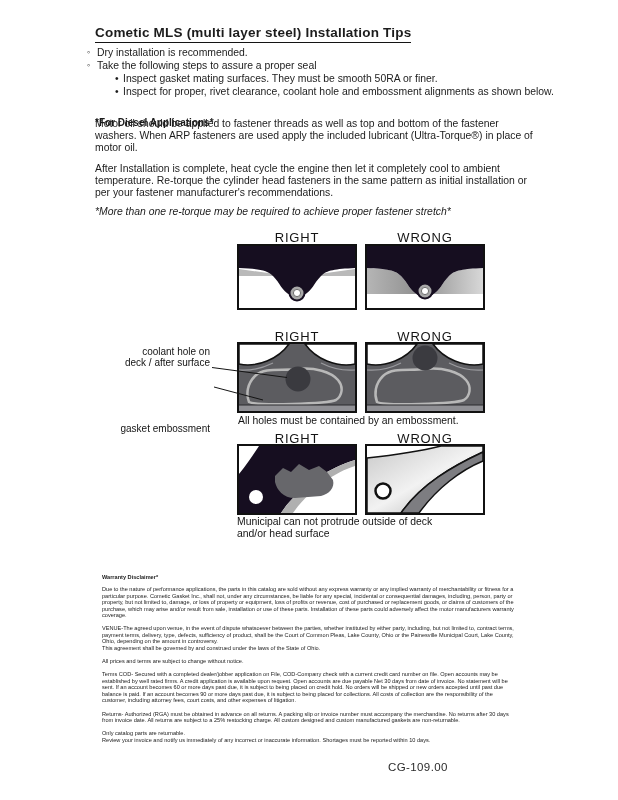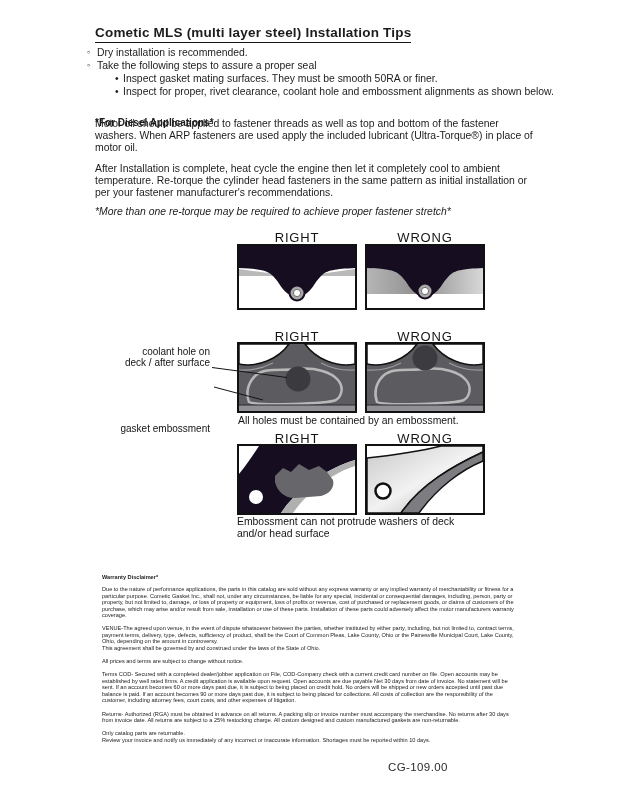--- a/index.html
+++ b/index.html
@@ -145,21 +145,21 @@
           <stop offset="1" stop-color="#a6a6a6"></stop>
       </linearGradient>
     </defs>
     <rect x="1" y="1" width="118" height="69" fill="#ffffff" stroke="#111" stroke-width="2"></rect>
     <path d="M2,14 C30,11 56,7 76,2 H118 V8 C88,22 56,40 36,69 L2,69 Z" fill="url(#g3)" stroke="#111" stroke-width="1.5"></path>
     <path d="M118,8 C88,22 56,40 36,69 L54,69 C72,44 96,26 118,17 Z" fill="#7d7d81" stroke="#111" stroke-width="1.5"></path>
     <circle cx="18" cy="47" r="7.5" fill="#ffffff" stroke="#111" stroke-width="2.5"></circle>
   </svg>
 
   <div class="abs dcaption" style="left:237px; top:516px;">
-    <div>Embossment can not protrude washers of deck</div>
+    <div>Municipal can not protrude outside of deck</div>
     <div>and/or head surface</div>
   </div>
 
   <div class="abs legal" style="left:102px; top:574px;">
     <div class="lh">Warranty Disclaimer*</div>
     <p>Due to the nature of performance applications, the parts in this catalog are sold without any express warranty or any implied warranty of merchantability or fitness for a particular purpose.  Cometic Gasket Inc., shall not, under any circumstances, be liable for any special, incidental or consequential damages, including, person, party or property, but not limited to, damage, or loss of property or equipment, loss of profits or revenue, cost of purchased or replacement goods, or claims of customers of the purchase, which may arise and/or result from sale, installation or use of these parts.  Installation of these parts could adversely affect the motor manufacturers warranty coverage.</p>
     <p class="tight">VENUE-The agreed upon venue, in the event of dispute whatsoever between the parties, whether instituted by either party, including, but not limited to, contract terms, payment terms, delivery, type, defects, sufficiency of product, shall be the Court of Common Pleas, Lake County, Ohio or the Painesville Municipal Court, Lake County, Ohio, depending on the amount in controversy.</p>
     <p>This agreement shall be governed by and construed under the laws of the State of Ohio.</p>
     <p>All prices and terms are subject to change without notice.</p>
     <p>Terms COD- Secured with a completed dealer/jobber application on File, COD-Company check with a current credit card number on file.  Open accounts may be established by well rated firms.  A credit application is available upon request.  Open accounts are due payable Net 30 days from date of invoice.  No statement will be sent.  If an account becomes 60 or more days past due, it is subject to being placed on credit hold.  No orders will be shipped or new orders accepted until past due balance is paid.  If an account becomes 90 or more days past due, it is subject to being placed for collections.  All costs of collection are the responsibility of the customer, including attorney fees, court costs, and other expenses of litigation.</p>

